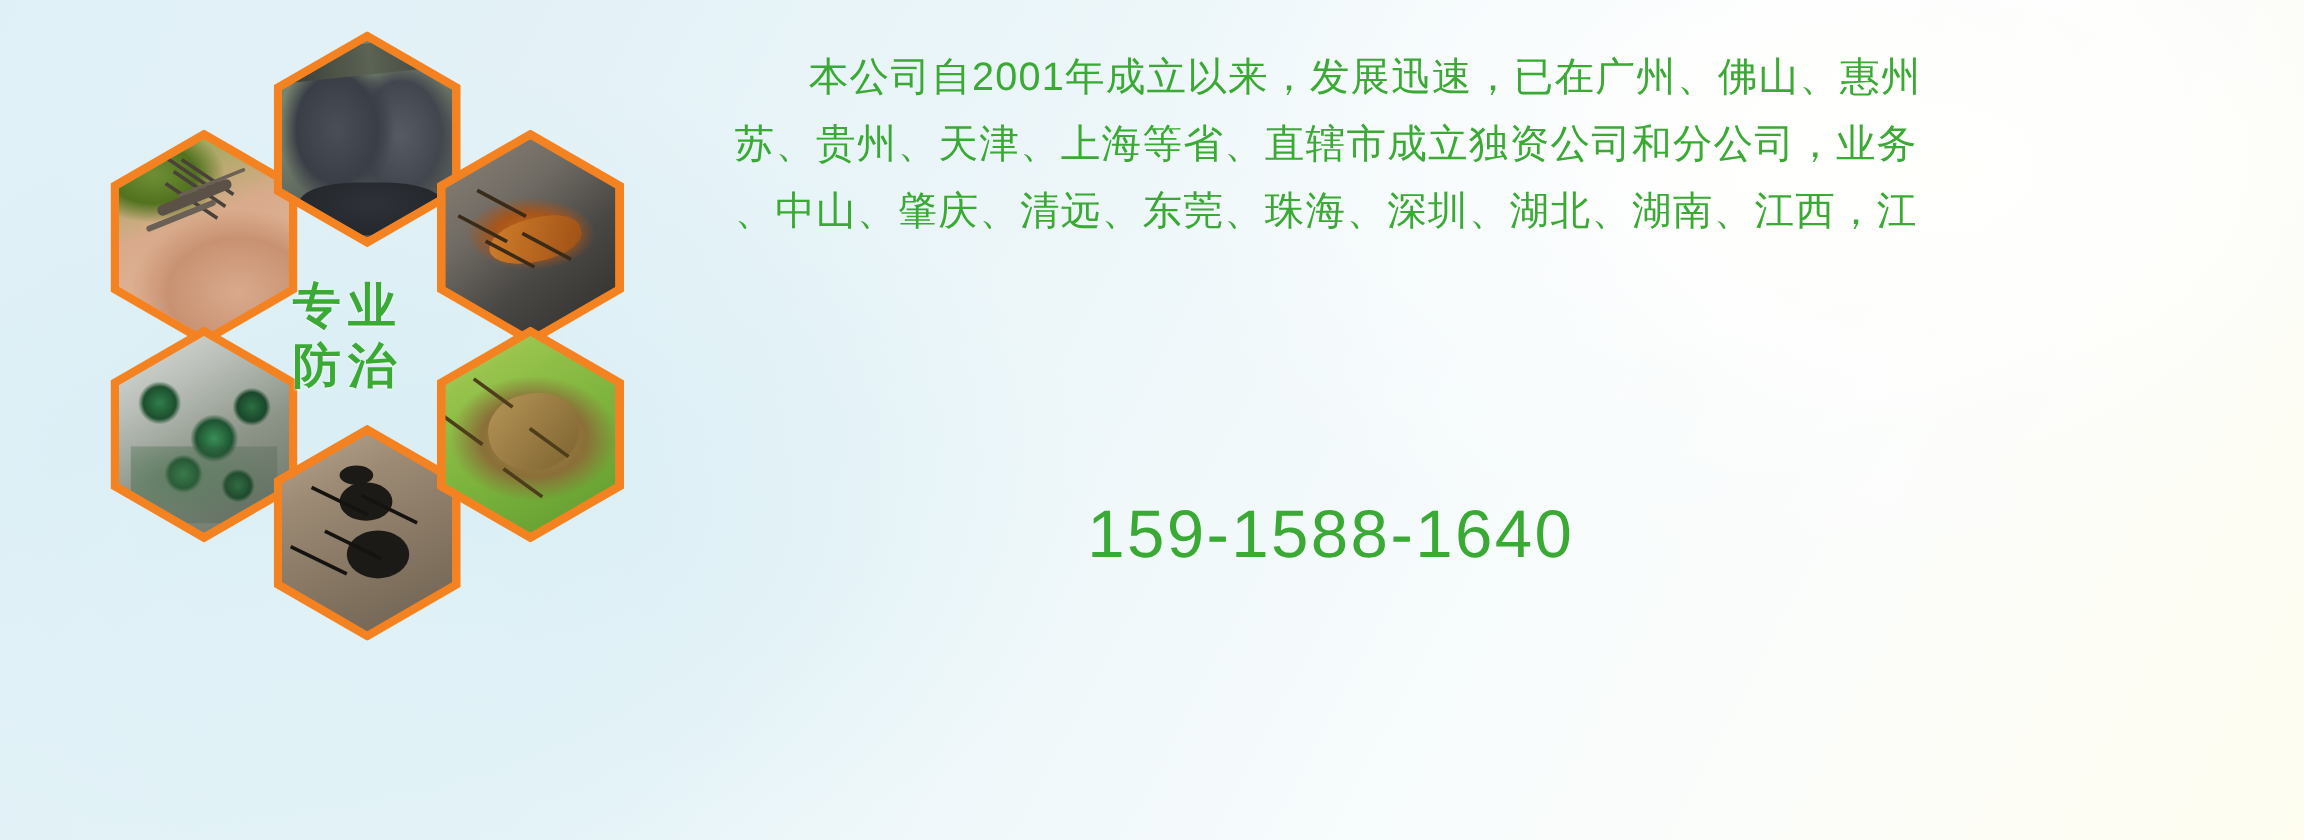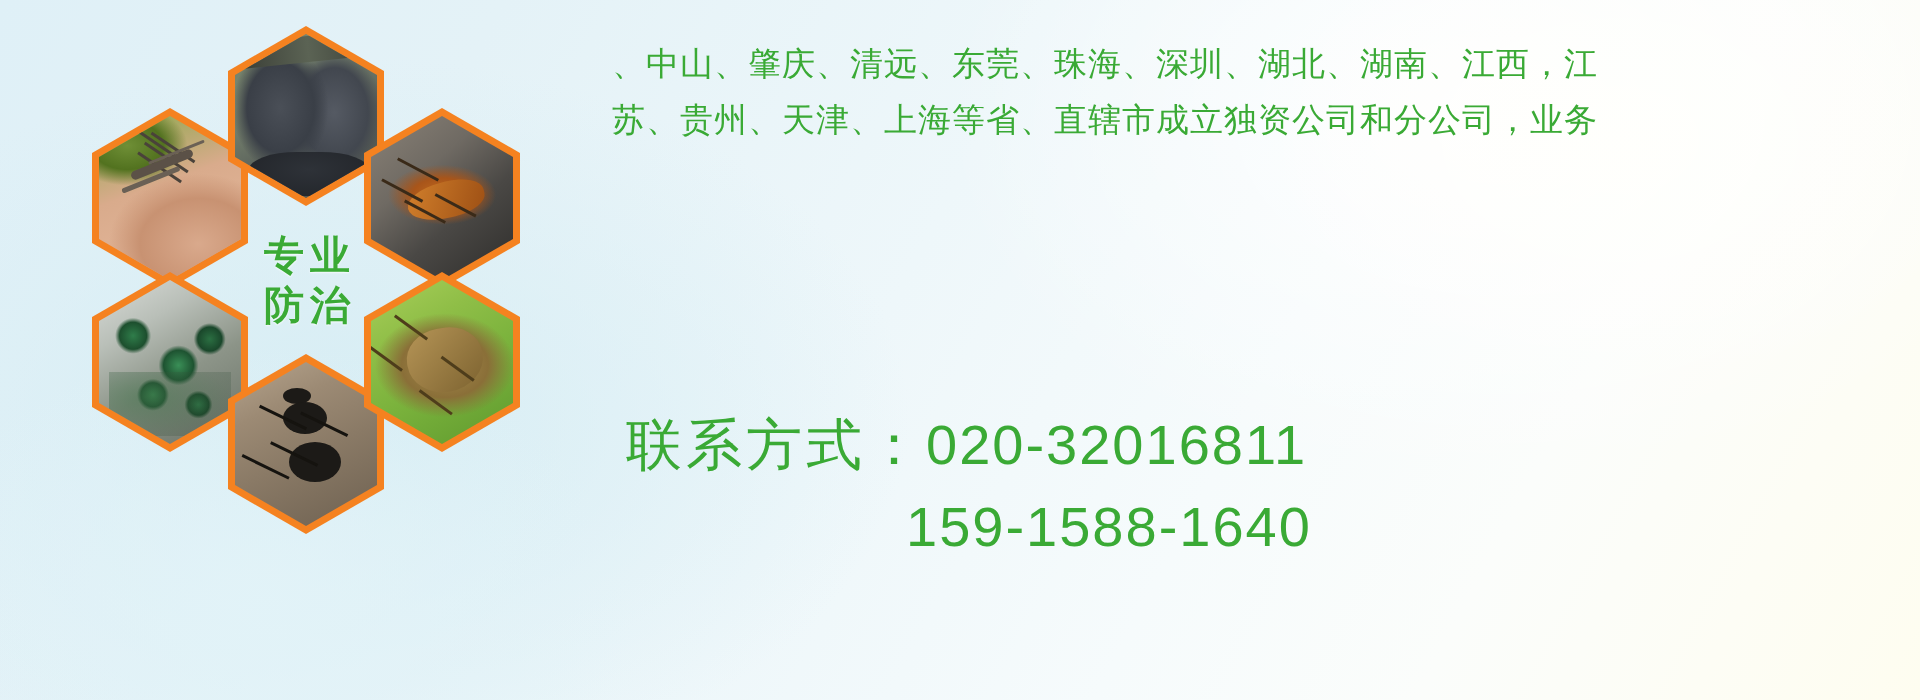--- a/index.html
+++ b/index.html
@@ -52,21 +52,21 @@
   }
   .hex-label-text span{display:block;}
 
   
   #hex-mosquito {left:0px;  top:100px;}
   #hex-rats     {left:136px;top:18px;}
   #hex-cockroach{left:272px;top:100px;}
   #hex-flies    {left:0px;  top:264px;}
   #hex-ant      {left:136px;top:346px;}
   #hex-stinkbug {left:272px;top:264px;}
-  #hex-center   {left:140px;top:182px;}
+  #hex-center   {left:120px;top:182px;}
 
   
   .ph-mosquito{
     background:
       radial-gradient(ellipse 60px 40px at 20% 18%, #6f8f36 0%, #52721f 60%, rgba(82,114,31,0) 100%),
       radial-gradient(ellipse 90px 70px at 70% 78%, #d9a98c 0%, #c89272 65%, rgba(200,146,114,0) 100%),
       linear-gradient(160deg,#8aa84a 0%,#d9ab8c 42%,#e0b396 70%,#c9906e 100%);
   }
   .ph-mosquito::after{
     content:"";position:absolute;left:30px;top:44px;width:66px;height:9px;
@@ -213,27 +213,25 @@
       <div class="hex-label-text">
         <span>专业</span>
         <span>防治</span>
       </div>
     </div>
 
   </div>
 
   <div id="copy">
     <div id="paragraph">
+      <span class="pline first">本公司自2001年成立以来，发展迅速，已在广州、佛山、惠州</span>
+      <span class="pline">苏、贵州、天津、上海等省、直辖市成立独资公司和分公司，业务</span>
       <span class="pline">、中山、肇庆、清远、东莞、珠海、深圳、湖北、湖南、江西，江</span>
-      <span class="pline">苏、贵州、天津、上海等省、直辖市成立独资公司和分公司，业务</span>
     </div>
   </div>
 
   <div id="contact">
-    <div class="contact-line">
-      <span class="ct-label">联系方式：</span><span>020-32016811</span>
-    </div>
     <div class="contact-line second">
       <span>159-1588-1640</span>
     </div>
   </div>
 
 </div>
 
 </body></html>

